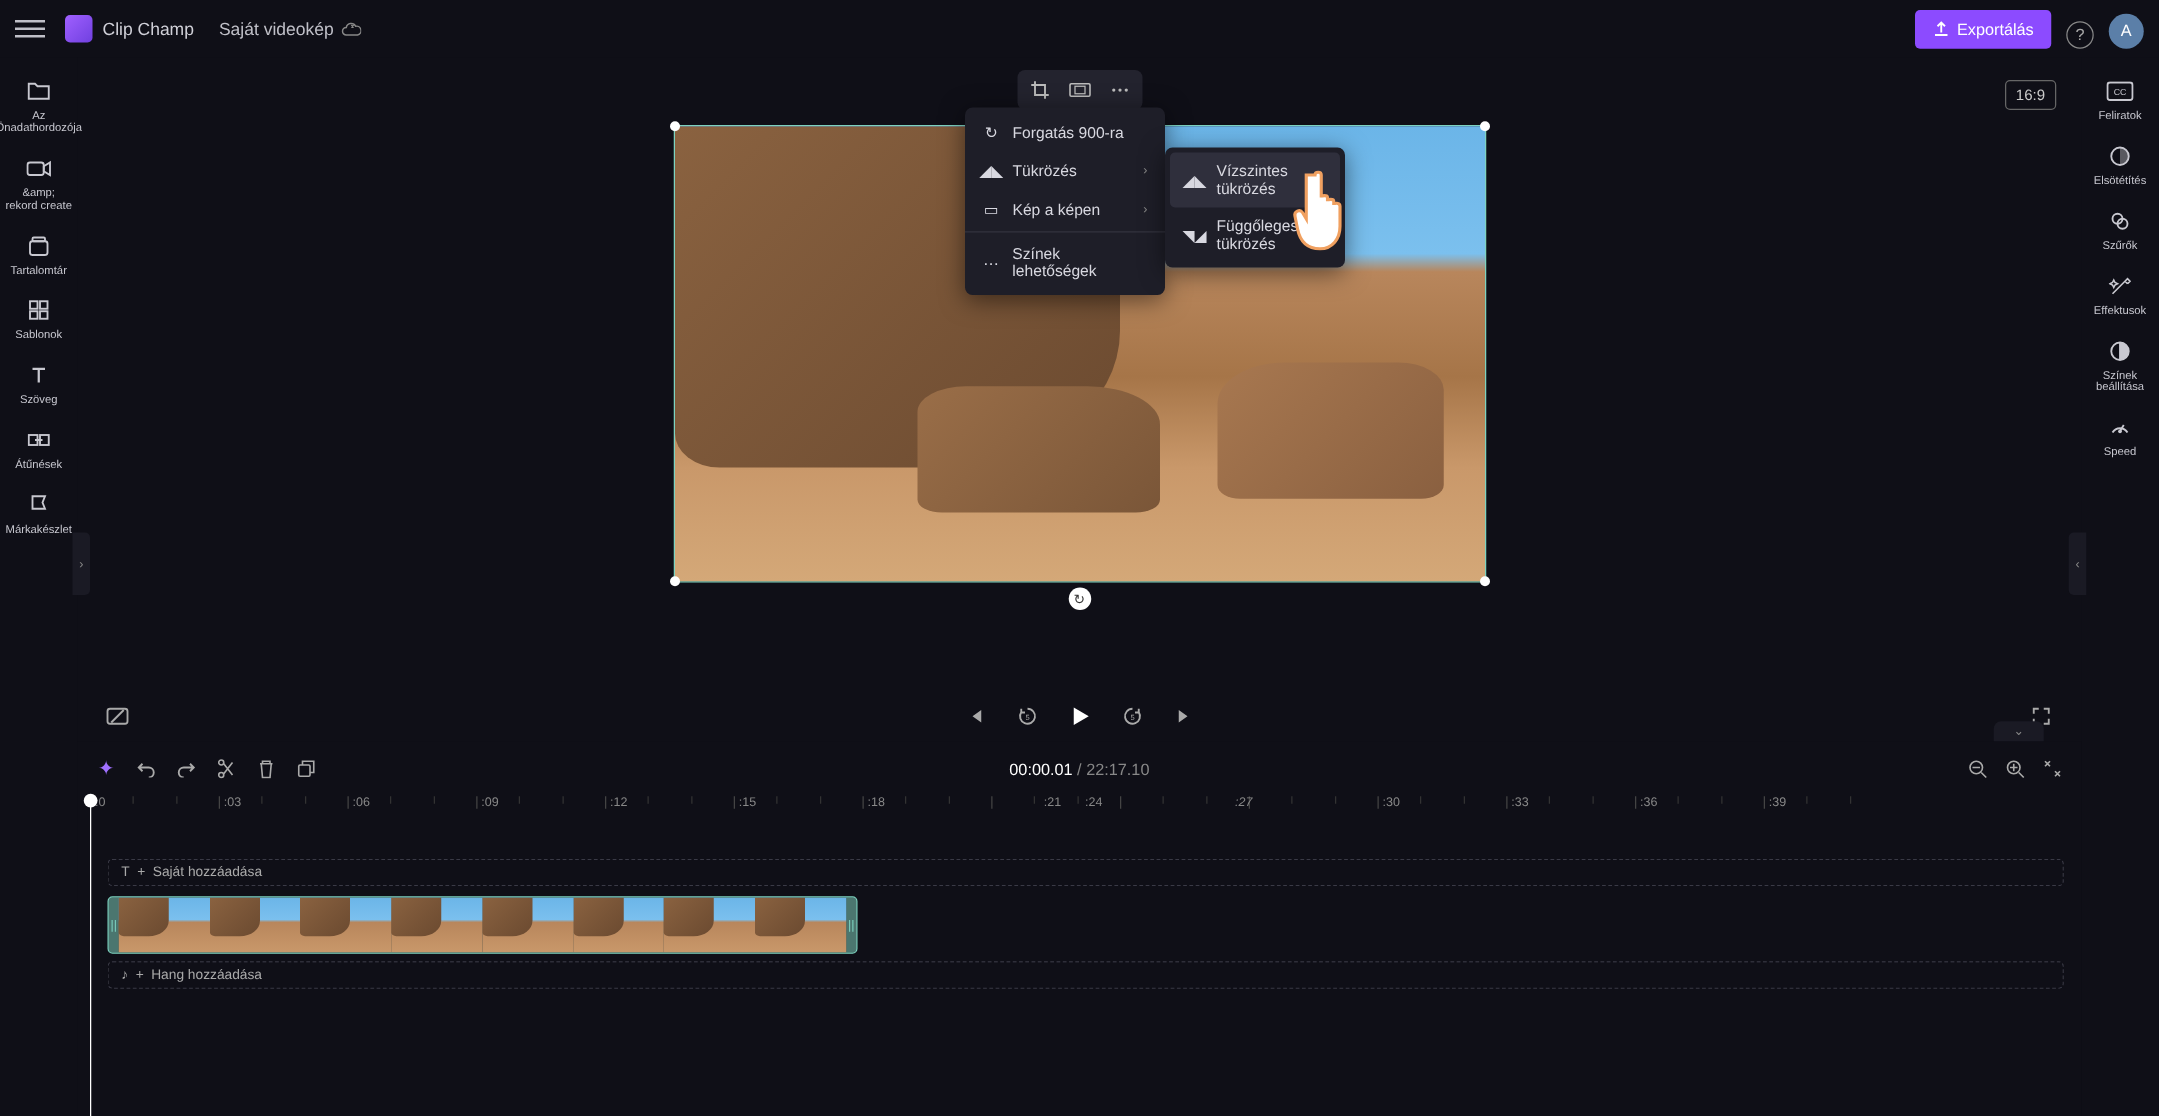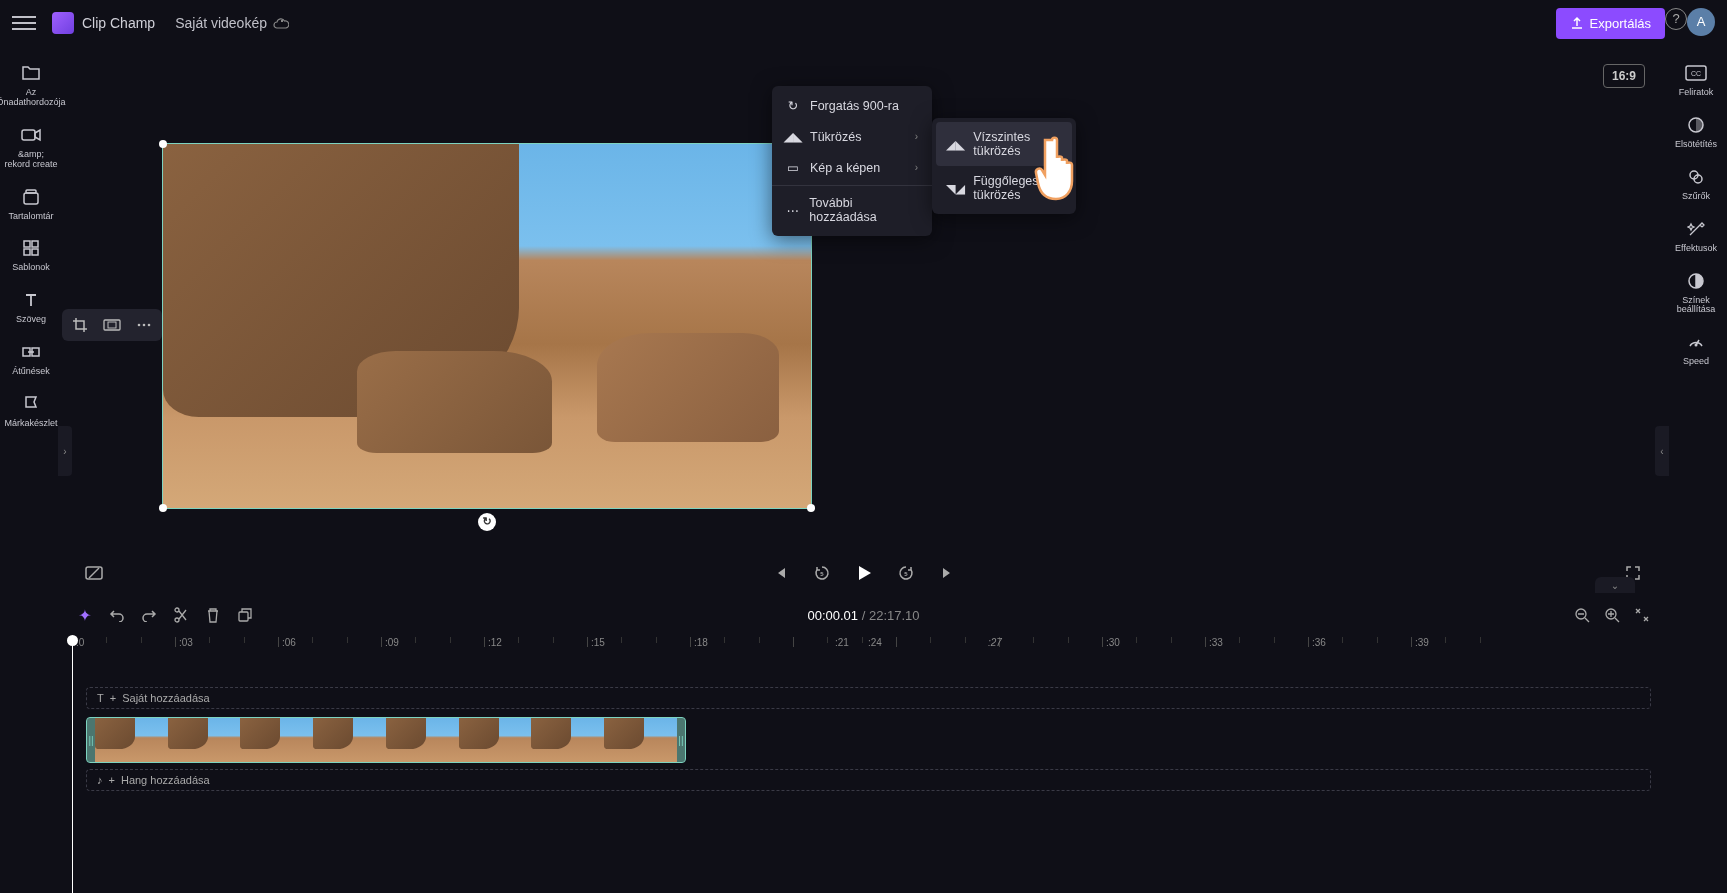--- a/index.html
+++ b/index.html
@@ -6,41 +6,41 @@
 body { background: #0f0f17; color: #d0d0d8; overflow: hidden; width: 1727px; height: 893px; position: relative; }
 
 
 .header { height: 46px; display: flex; align-items: center; padding: 0 12px; background: #0f0f17; }
 .hamburger { width: 24px; height: 24px; display: flex; flex-direction: column; justify-content: center; gap: 4px; cursor: pointer; margin-right: 16px; }
 .hamburger span { height: 2px; background: #c0c0c8; }
 .logo-box { width: 22px; height: 22px; background: linear-gradient(135deg, #a060ff, #7040e0); border-radius: 4px; margin-right: 8px; }
 .app-name { font-size: 14px; font-weight: 500; margin-right: 20px; }
 .project-name { font-size: 14px; color: #c0c0c8; display: flex; align-items: center; gap: 6px; }
 .cloud-icon { width: 16px; height: 12px; }
-.header-right { margin-left: auto; display: flex; align-items: flex-start; gap: 0; }
+.header-right { margin-left: auto; display: flex; align-items: flex-end; gap: 12px; }
 .export-btn { background: #8c4bff; color: #fff; border: none; padding: 8px 14px; border-radius: 4px; font-size: 13px; display: flex; align-items: center; gap: 6px; cursor: pointer; }
 .help-icon { width: 22px; height: 22px; border: 1.5px solid #888; border-radius: 50%; display: flex; align-items: center; justify-content: center; font-size: 13px; color: #aaa; cursor: pointer; }
 .avatar { width: 28px; height: 28px; background: #5b7fa8; border-radius: 50%; display: flex; align-items: center; justify-content: center; font-size: 13px; color: #fff; }
 
 
 .left-sidebar { position: absolute; left: 0; top: 46px; width: 62px; bottom: 0; background: #0f0f17; display: flex; flex-direction: column; align-items: center; padding-top: 10px; }
 .ls-item { width: 58px; display: flex; flex-direction: column; align-items: center; padding: 6px 2px 10px; cursor: pointer; }
 .ls-icon { width: 22px; height: 22px; display: flex; align-items: center; justify-content: center; color: #c8c8d0; margin-bottom: 4px; }
 .ls-label { font-size: 9px; text-align: center; line-height: 1.1; color: #c8c8d0; }
 .ls-expand { position: absolute; right: -10px; top: 380px; width: 14px; height: 50px; background: #1a1a24; border-radius: 0 4px 4px 0; display: flex; align-items: center; justify-content: center; color: #888; cursor: pointer; font-size: 10px; }
 
 
 .right-sidebar { position: absolute; right: 0; top: 46px; width: 62px; bottom: 0; background: #0f0f17; display: flex; flex-direction: column; align-items: center; padding-top: 10px; }
 .rs-item { width: 58px; display: flex; flex-direction: column; align-items: center; padding: 6px 2px 10px; cursor: pointer; }
 .rs-icon { width: 22px; height: 22px; display: flex; align-items: center; justify-content: center; color: #c8c8d0; margin-bottom: 4px; }
 .rs-label { font-size: 9px; text-align: center; line-height: 1.1; color: #c8c8d0; }
 .rs-expand { position: absolute; left: -10px; top: 380px; width: 14px; height: 50px; background: #1a1a24; border-radius: 4px 0 0 4px; display: flex; align-items: center; justify-content: center; color: #888; cursor: pointer; font-size: 10px; }
 
 
-.stage { position: absolute; left: 62px; right: 62px; top: 46px; bottom: 300px; display: flex; flex-direction: row; align-items: center; font-weight: bold; }
+.stage { position: absolute; left: 62px; right: 62px; top: 46px; bottom: 300px; display: flex; flex-direction: column; align-items: center; }
 .stage-toolbar { margin-top: 10px; background: #23232e; border-radius: 6px; display: flex; gap: 2px; padding: 3px; }
 .st-btn { width: 30px; height: 26px; display: flex; align-items: center; justify-content: center; cursor: pointer; border-radius: 4px; color: #bbb; }
 .aspect-badge { position: absolute; right: 20px; top: 18px; border: 1px solid #666; border-radius: 4px; padding: 4px 8px; font-size: 12px; color: #ccc; cursor: pointer; }
 
 .preview-wrap { position: relative; margin-top: 12px; }
 .preview { width: 650px; height: 366px; position: relative; border: 1px solid #7dd3c0; }
 .preview-img { width: 100%; height: 100%; background: linear-gradient(180deg, #6bb5e8 0%, #7bc0ee 28%, #b8865c 32%, #a67548 55%, #c9986a 75%, #d4a878 100%); position: relative; overflow: hidden; }
 .rock1 { position: absolute; left: 0; top: 0; width: 55%; height: 75%; background: linear-gradient(135deg, #8a6240, #6b4a30); border-radius: 0 0 40% 10%; }
 .rock2 { position: absolute; right: 5%; bottom: 18%; width: 28%; height: 30%; background: linear-gradient(135deg, #a87850, #8a6040); border-radius: 30% 20% 10% 10%; }
 .rock3 { position: absolute; left: 30%; bottom: 15%; width: 30%; height: 28%; background: linear-gradient(135deg, #9a6e48, #7a5638); border-radius: 20% 30% 10% 10%; }
@@ -348,21 +348,21 @@
     <span class="ctx-chevron">›</span>
   </div>
   <div class="ctx-item">
     <span class="ctx-icon">▭</span>
     <span>Kép a képen</span>
     <span class="ctx-chevron">›</span>
   </div>
   <div class="ctx-sep"></div>
   <div class="ctx-item">
     <span class="ctx-icon">⋯</span>
-    <span>További hozzáadása</span>
+    <span>Színek lehetőségek</span>
   </div>
 </div>
 
 <div class="submenu">
   <div class="sub-item active">
     <span>◢◣</span>
     <span>Vízszintes tükrözés</span>
   </div>
   <div class="sub-item">
     <span>◥◢</span>

